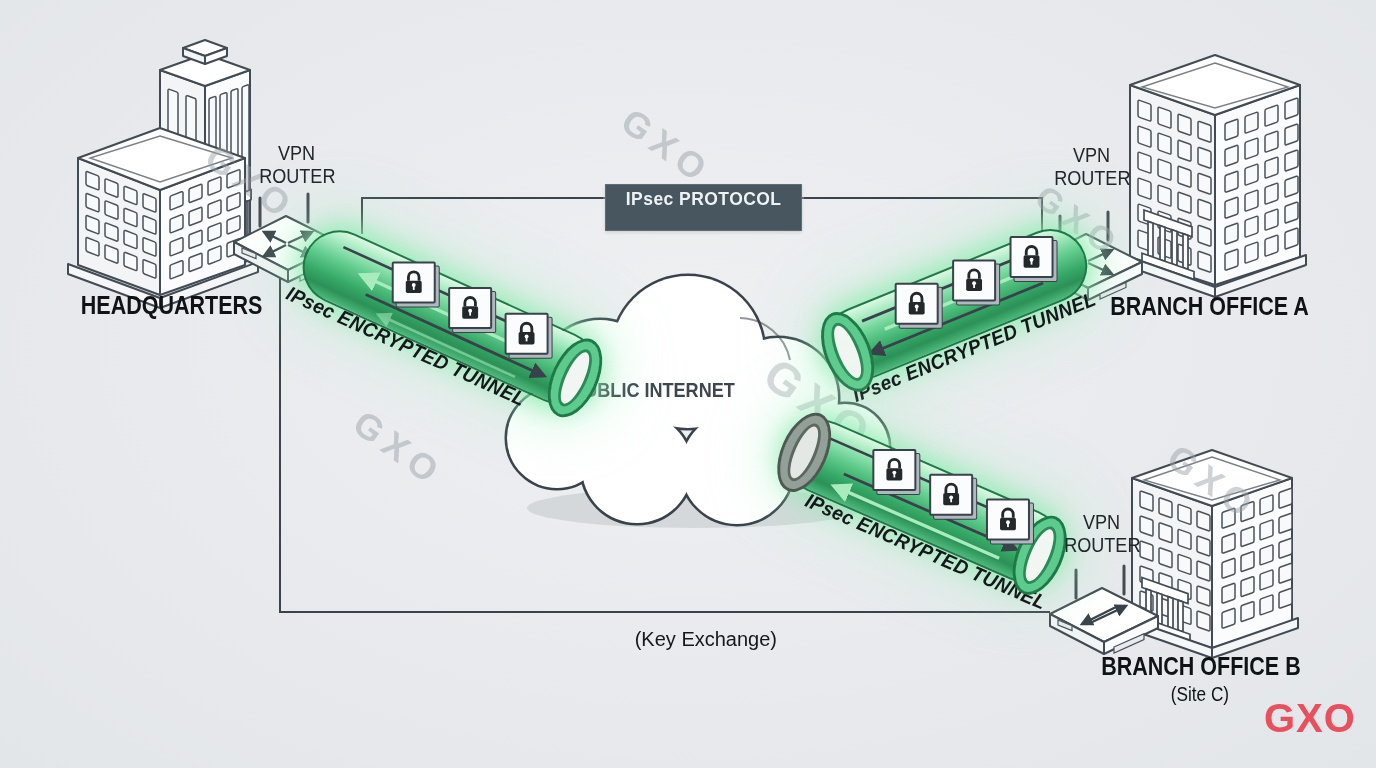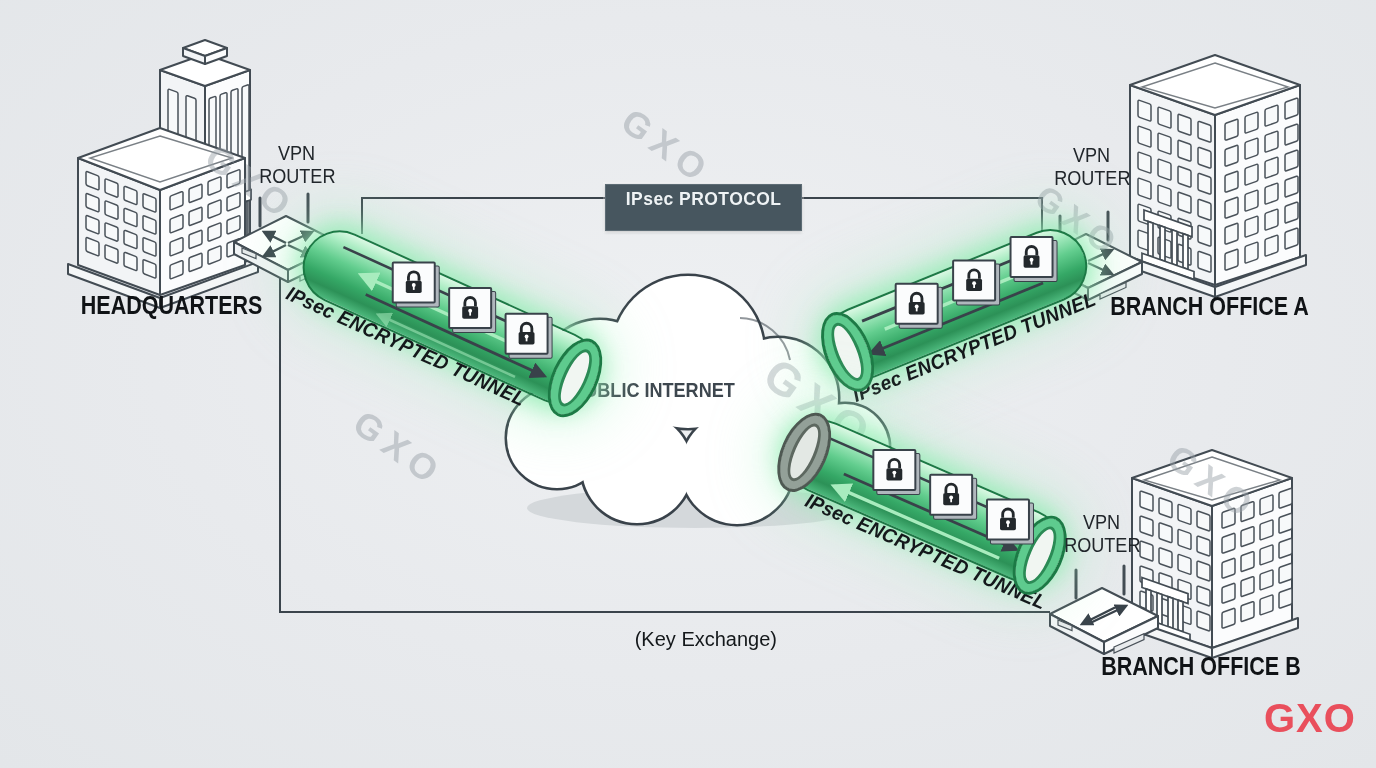--- a/index.html
+++ b/index.html
@@ -524,17 +524,18 @@
   </div>
 
   <div class="site-label z-top" style="left:57px;top:291px;width:230px;">
     <div class="site-name"><span>HEADQUARTERS</span></div>
   </div>
   <div class="site-label z-top" style="left:1094px;top:292px;width:230px;">
     <div class="site-name"><span>BRANCH OFFICE A</span></div>
   </div>
   <div class="site-label z-top" style="left:1085px;top:645px;width:230px;margin-top:7px;">
     <div class="site-name"><span>BRANCH OFFICE B</span></div>
+    <div class="site-sub"><span>(Site C)</span></div>
   </div>
 
   <div class="gxo-logo" style="left:1264px;top:696px;">GXO</div>
 
 </div>
 
 </body></html>

